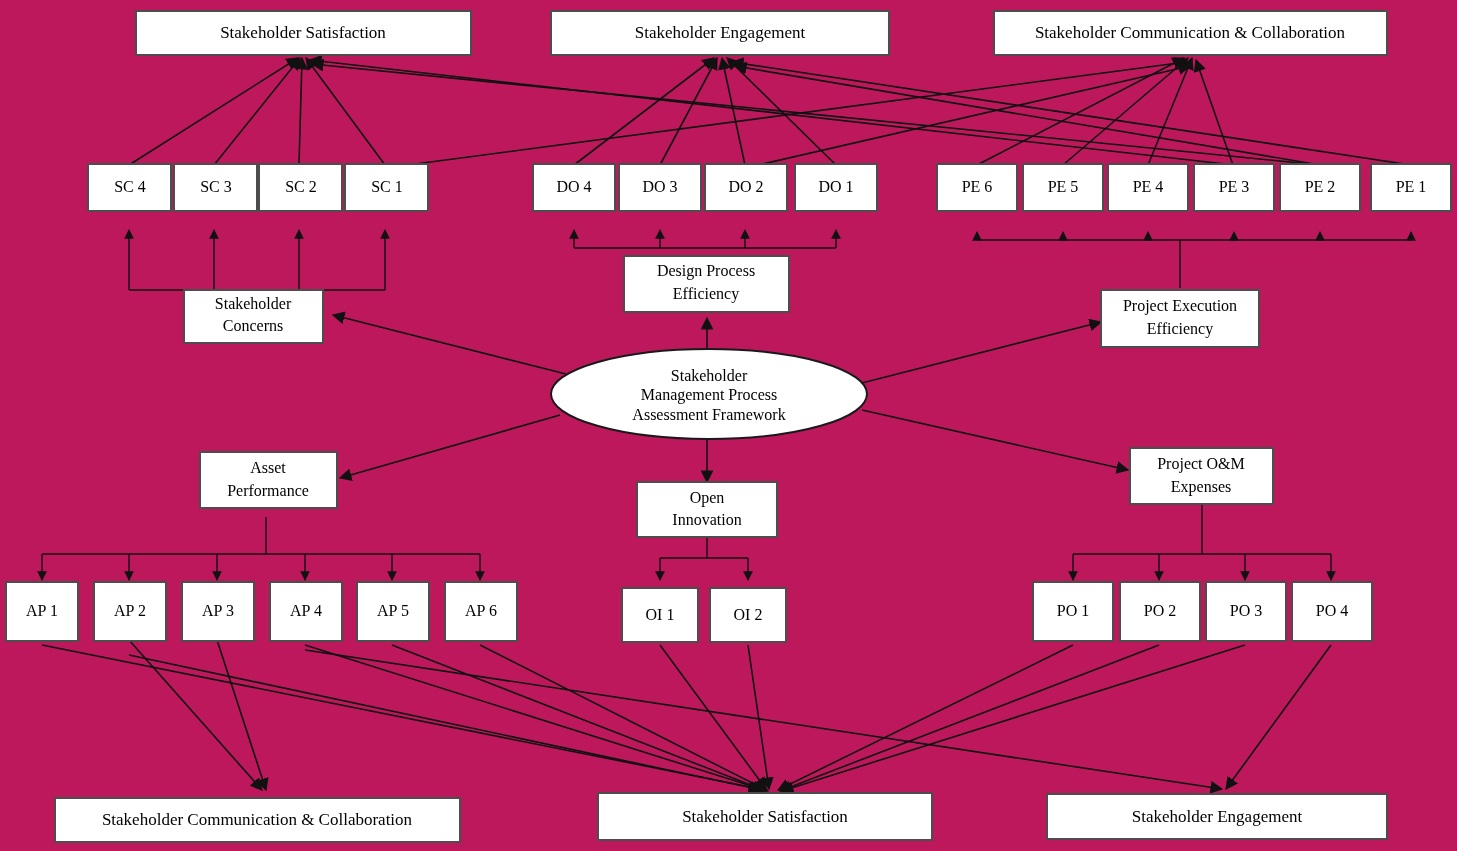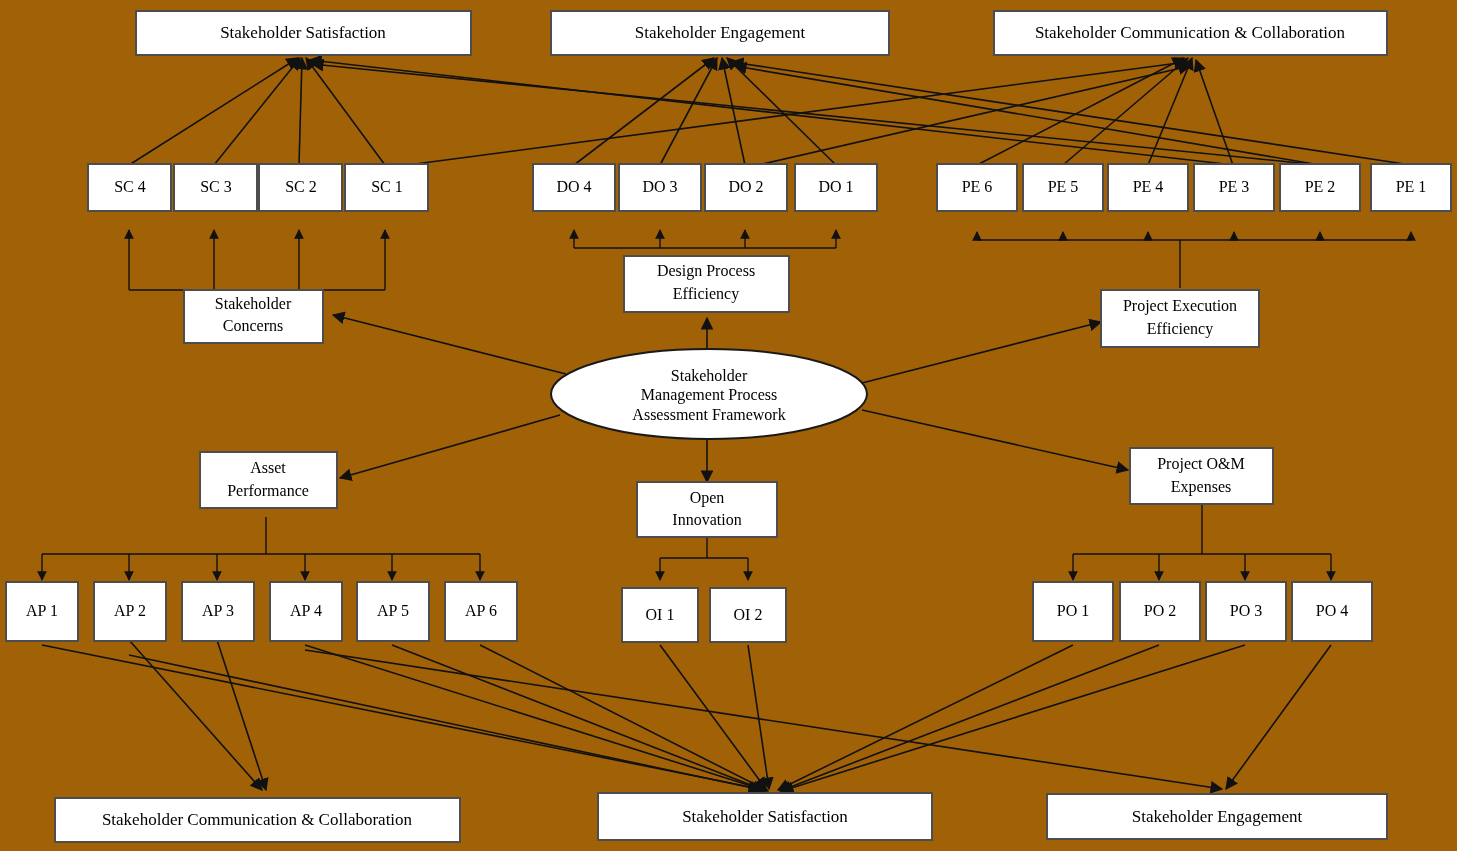--- a/index.html
+++ b/index.html
@@ -4,21 +4,21 @@
 <style>
   html, body {
     margin: 0;
     padding: 0;
     background: #ffffff;
   }
   #stage {
     position: relative;
     width: 1457px;
     height: 851px;
-    background: #a16207;
+    background: #be185d;
     font-family: "Liberation Serif", "DejaVu Serif", serif;
     overflow: hidden;
   }
   svg#diagram {
     position: absolute;
     left: 0;
     top: 0;
     width: 1457px;
     height: 851px;
   }

